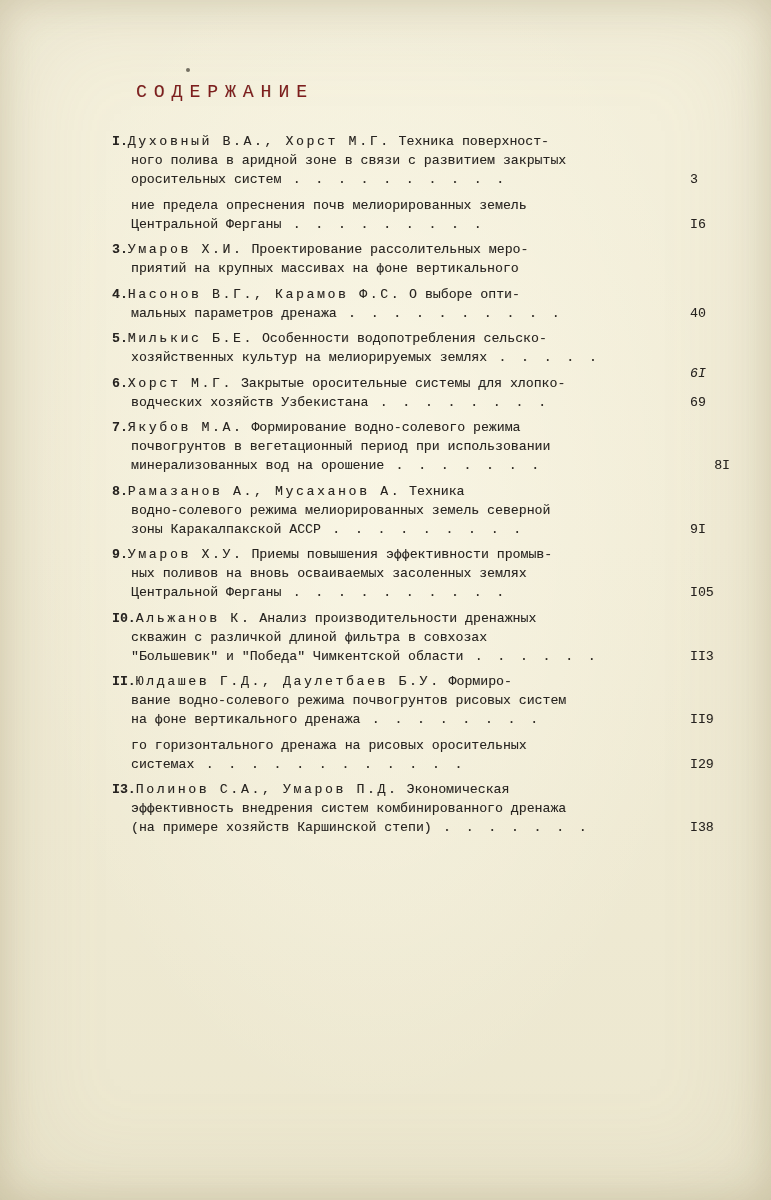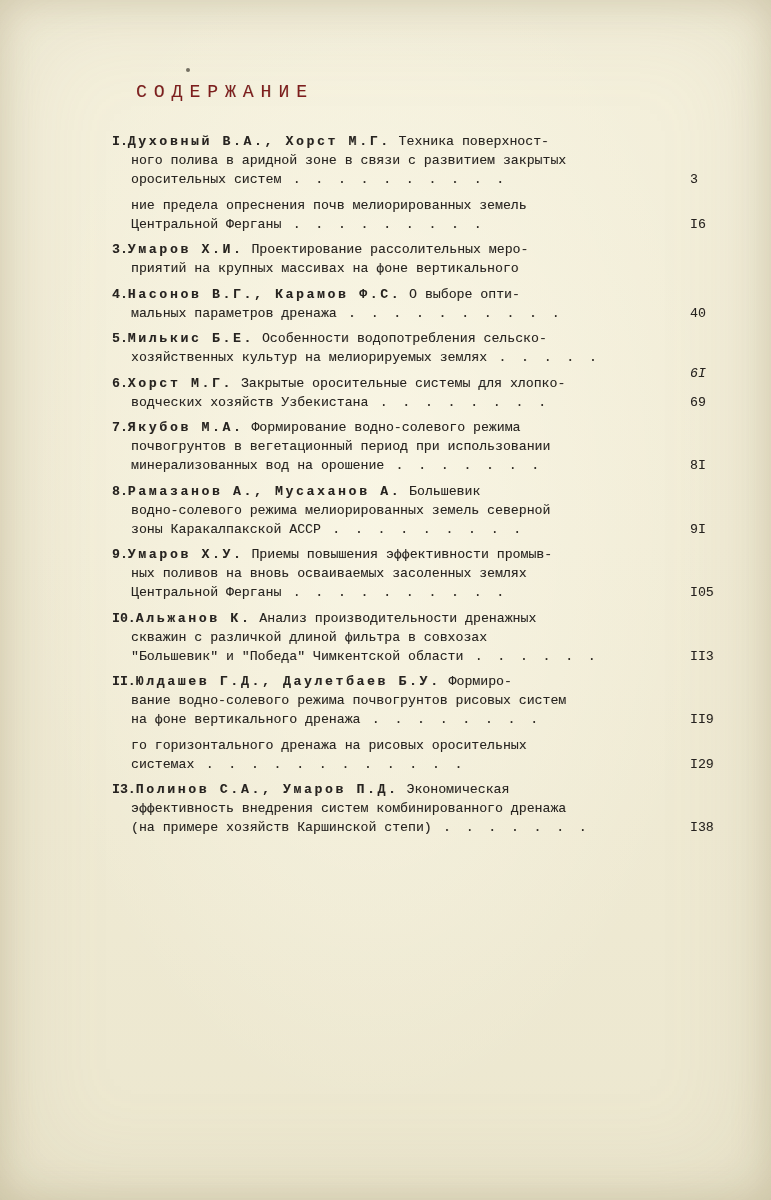--- a/index.html
+++ b/index.html
@@ -75,21 +75,21 @@
     text-shadow: 0.35px 0.25px 0 rgba(70,62,50,0.28);
   }
   .line.first {
     text-indent: 0;
   }
   .line.cont {
     padding-left: 19px;
   }
   .auth {
     letter-spacing: 2.6px;
-    font-weight: 700;
+    font-weight: 400;
   }
   .num-prefix {
     letter-spacing: 0px;
     font-weight: 700;
   }
   .dots {
     letter-spacing: 3.4px;
     color: #2e2a24;
   }
   .page-num {
@@ -136,24 +136,24 @@
         <div class="line first"><span class="num-prefix">5.</span><span class="auth">Милькис Б.Е.</span><span> Особенности водопотребления сельско-</span></div>
         <div class="line cont"><span>хозяйственных культур на мелиорируемых землях</span><span class="dots"> . . . . .</span><span class="page-num pn-col" style="position: absolute; top: 16px; font-style: italic;">6I</span></div>
       </div>
       <div class="entry">
         <div class="line first"><span class="num-prefix">6.</span><span class="auth">Хорст М.Г.</span><span> Закрытые оросительные системы для хлопко-</span></div>
         <div class="line cont"><span>водческих хозяйств Узбекистана</span><span class="dots"> . . . . . . . .</span><span class="page-num pn-col" style="position: absolute; top: 0px;">69</span></div>
       </div>
       <div class="entry">
         <div class="line first"><span class="num-prefix">7.</span><span class="auth">Якубов М.А.</span><span> Формирование водно-солевого режима</span></div>
         <div class="line cont"><span>почвогрунтов в вегетационный период при использовании</span></div>
-        <div class="line cont"><span>минерализованных вод на орошение</span><span class="dots"> . . . . . . .</span><span class="page-num pn-col" style="position: absolute; top: 0px;">8I</span></div>
+        <div class="line cont"><span>минерализованных вод на орошение</span><span class="dots"> . . . . . . .</span><span class="page-num pn-col" style="position: absolute; top: 0px; text-align: right;">8I</span></div>
       </div>
       <div class="entry">
-        <div class="line first"><span class="num-prefix">8.</span><span class="auth">Рамазанов А., Мусаханов А.</span><span> Большевик</span></div>
+        <div class="line first"><span class="num-prefix">8.</span><span class="auth">Рамазанов А., Мусаханов А.</span><span> Техника</span></div>
         <div class="line cont"><span>водно-солевого режима мелиорированных земель северной</span></div>
         <div class="line cont"><span>зоны Каракалпакской АССР</span><span class="dots"> . . . . . . . . .</span><span class="page-num pn-col" style="position: absolute; top: 0px;">9I</span></div>
       </div>
       <div class="entry">
         <div class="line first"><span class="num-prefix">9.</span><span class="auth">Умаров Х.У.</span><span> Приемы повышения эффективности промыв-</span></div>
         <div class="line cont"><span>ных поливов на вновь осваиваемых засоленных землях</span></div>
         <div class="line cont"><span>Центральной Ферганы</span><span class="dots"> . . . . . . . . . .</span><span class="page-num pn-col" style="position: absolute; top: 0px;">I05</span></div>
       </div>
       <div class="entry">
         <div class="line first"><span class="num-prefix">I0.</span><span class="auth">Альжанов К.</span><span> Анализ производительности дренажных</span></div>

